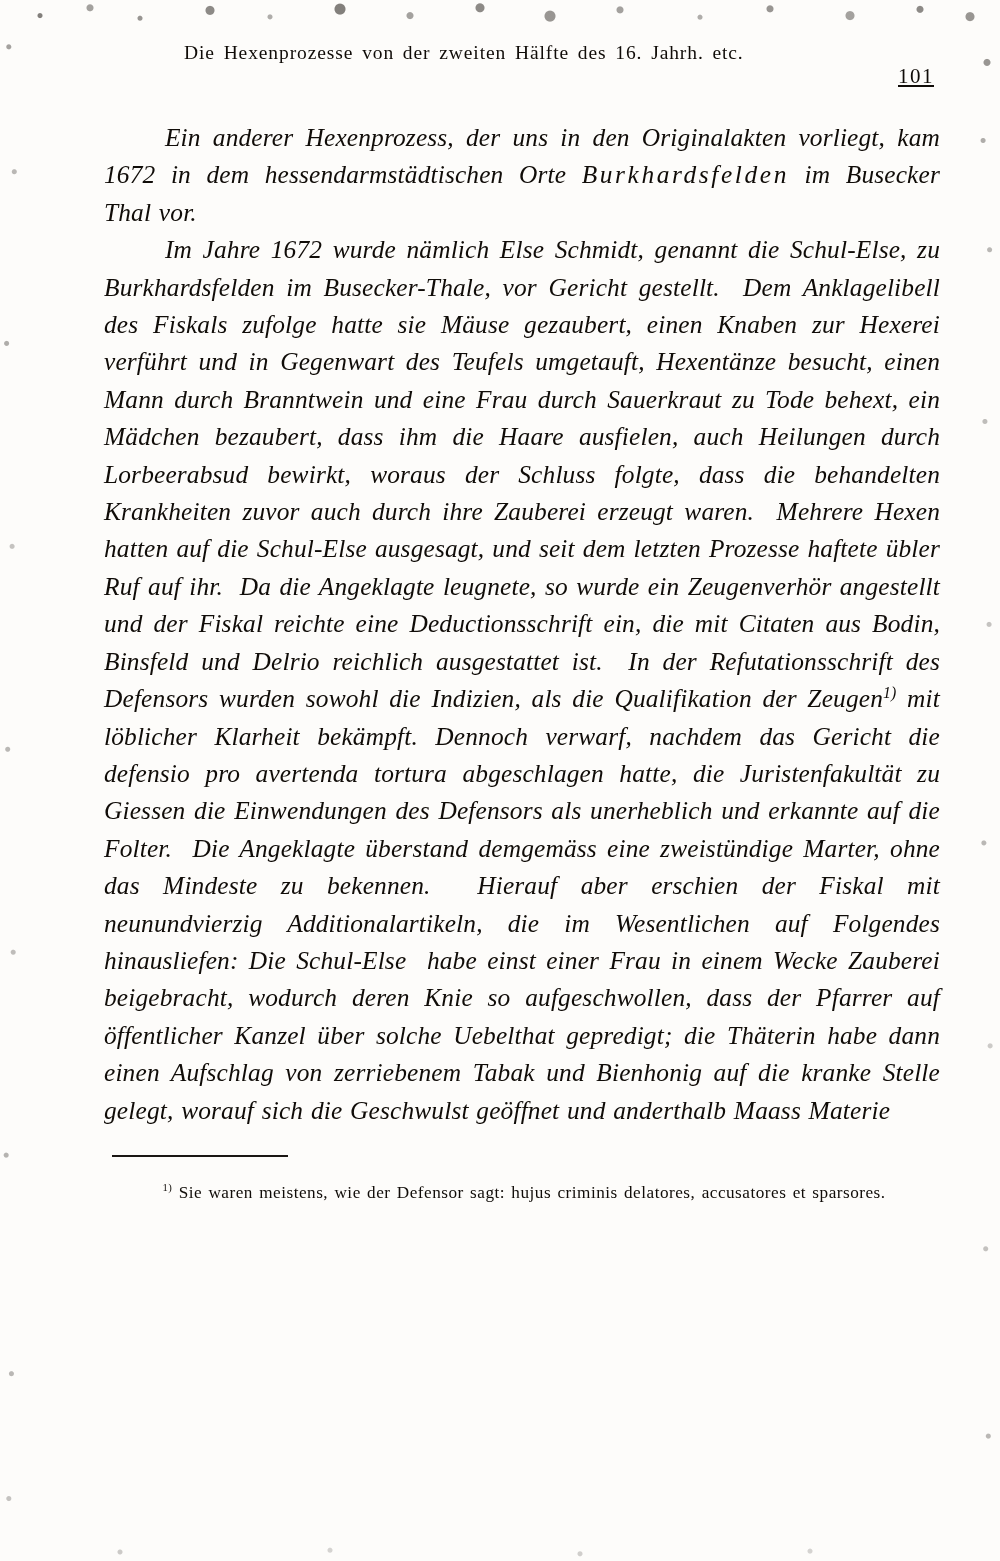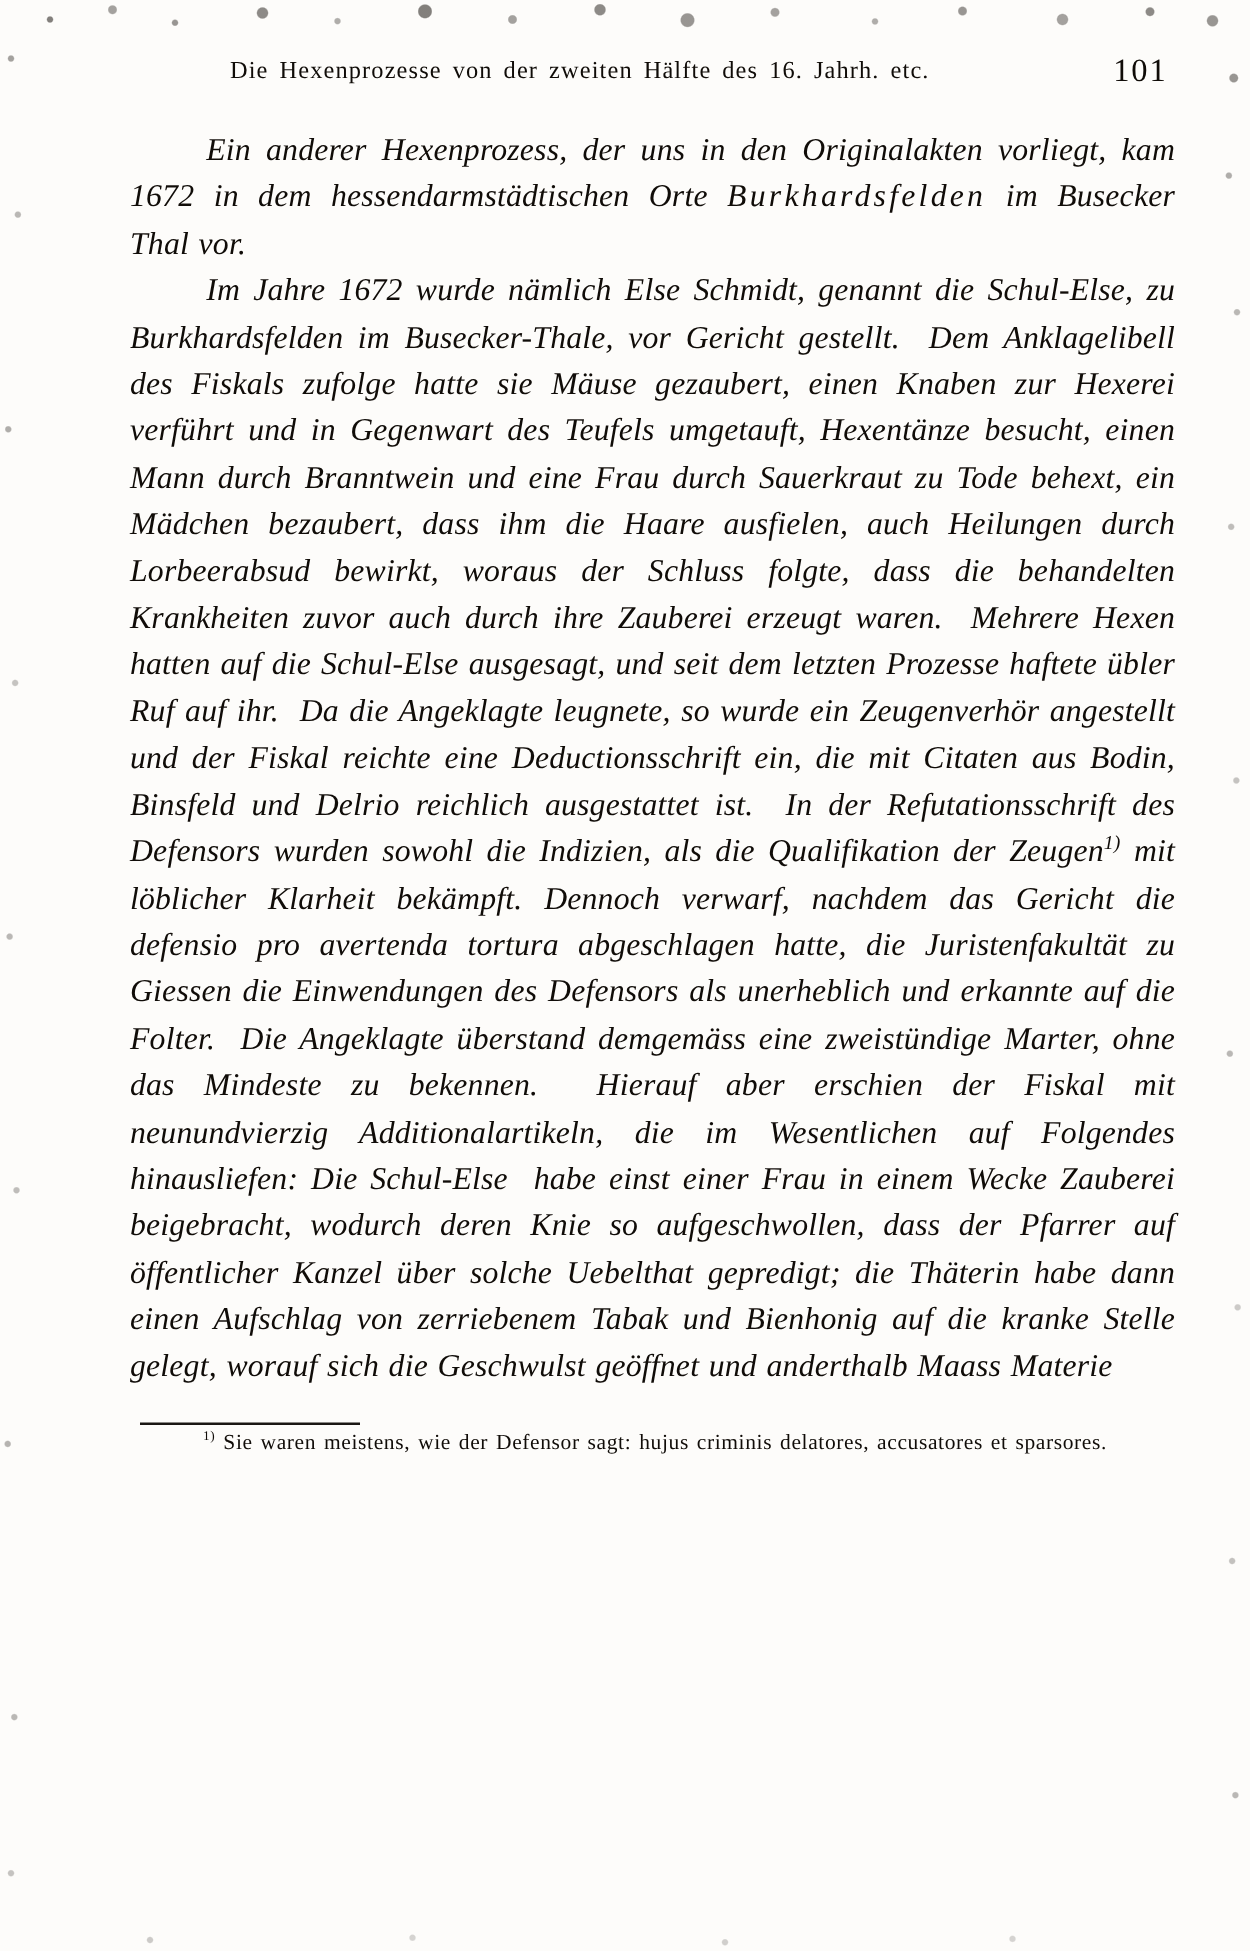--- a/index.html
+++ b/index.html
@@ -83,38 +83,40 @@
 
   .content {
     position: absolute;
     left: 104px;
     top: 42px;
     width: 836px;
   }
 
   .running-head {
     display: flex;
-    align-items: center;
+    align-items: flex-start;
     justify-content: flex-start;
     letter-spacing: 0.6px;
     margin-bottom: 30px;
+    flex-direction: column;
   }
   .running-head .rh-title {
     font-size: 19.5px;
     font-family: "Liberation Serif", serif;
     letter-spacing: 0.9px;
     word-spacing: 3px;
     white-space: nowrap;
     padding-left: 80px;
   }
   .running-head .rh-page {
     margin-left: auto;
-    font-size: 26px;
+    font-size: 21px;
     letter-spacing: 1.5px;
     padding-right: 6px;
+    text-decoration: underline;
   }
 
   .body-text {
     font-size: 25.4px;
     line-height: 37.4px;
     text-align: justify;
     text-justify: inter-word;
     letter-spacing: 0.15px;
     word-spacing: 1.2px;
     hyphens: manual;
@@ -134,20 +136,21 @@
 
   .fn-sep {
     margin-top: 26px;
     margin-left: 8px;
     width: 176px;
     height: 0;
     border-top: 2.2px solid #1a1613;
   }
 
   .footnote {
+    margin-top: 22px;
     font-size: 17.2px;
     line-height: 28px;
     text-align: justify;
     letter-spacing: 0.5px;
     word-spacing: 1.5px;
   }
   .footnote p { margin: 0; }
   .footnote p.fn-first { text-indent: 3.4em; }
   sup, .sup {
     font-size: 0.62em;

